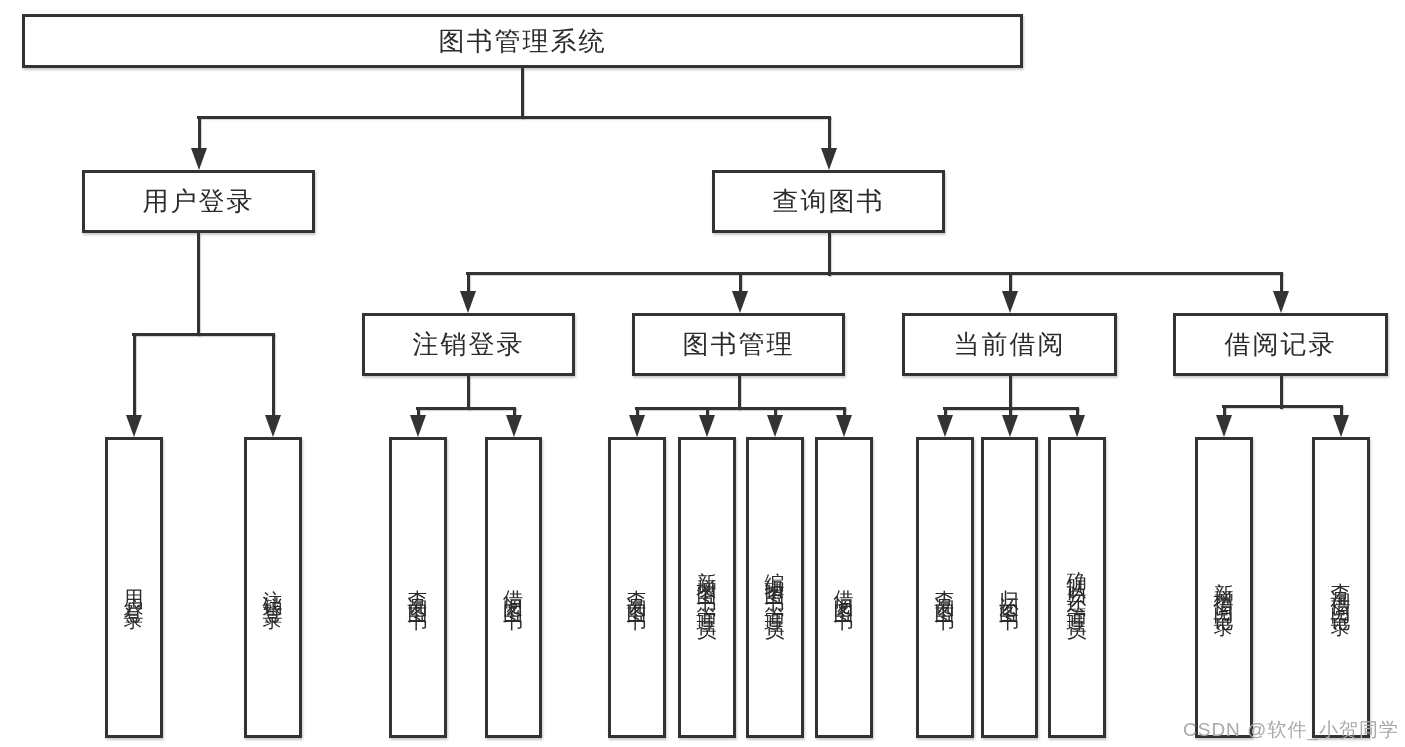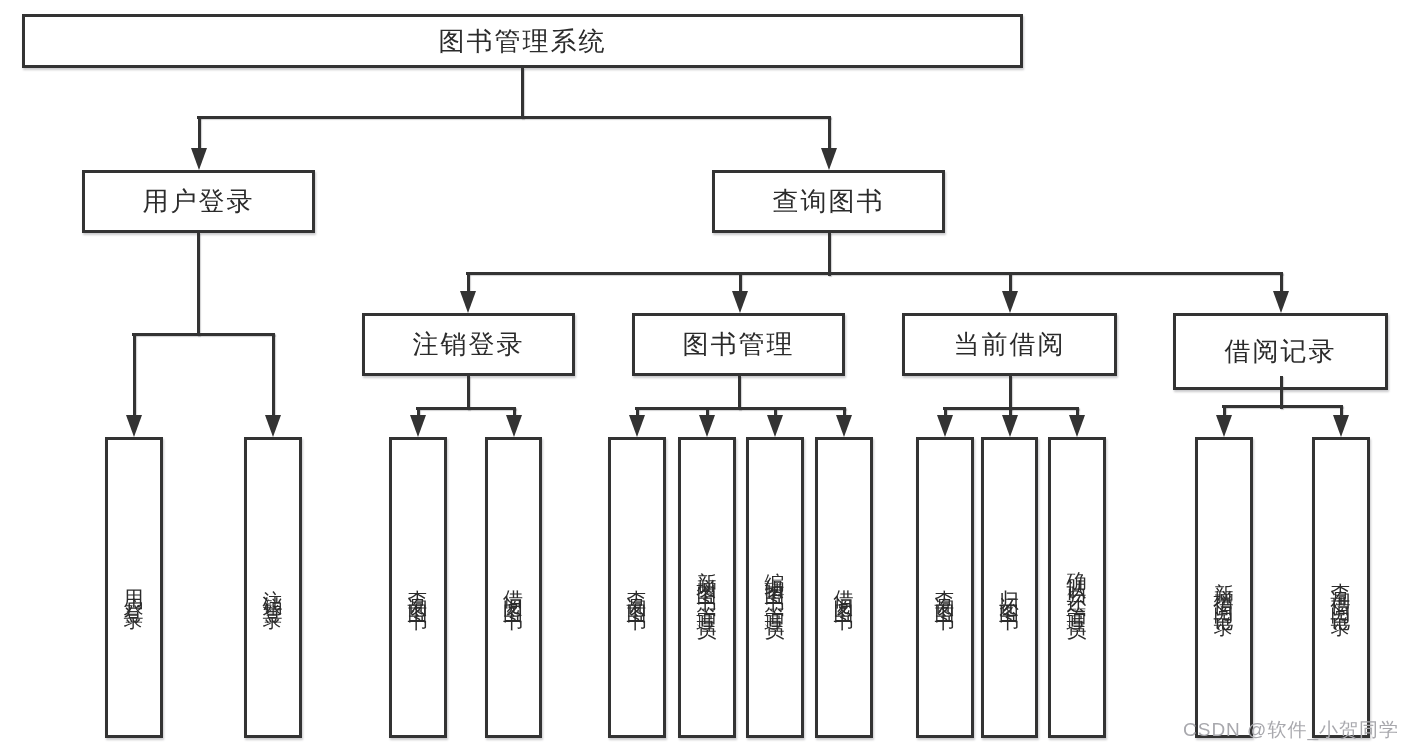--- a/index.html
+++ b/index.html
@@ -76,21 +76,21 @@
 
   <div class="node" style="left:362px;top:313px;width:213px;height:63px">
     <span class="lbl">注销登录</span>
   </div>
   <div class="node" style="left:632px;top:313px;width:213px;height:63px">
     <span class="lbl">图书管理</span>
   </div>
   <div class="node" style="left:902px;top:313px;width:215px;height:63px">
     <span class="lbl">当前借阅</span>
   </div>
-  <div class="node" style="left:1173px;top:313px;width:215px;height:77px">
+  <div class="node" style="left:1173px;top:313px;width:215px;height:63px">
     <span class="lbl">借阅记录</span>
   </div>
 
   <div class="node vnode" style="left:105px;top:437px;width:58px;height:301px">
     <span class="lbl">用户登录</span>
   </div>
   <div class="node vnode" style="left:244px;top:437px;width:58px;height:301px">
     <span class="lbl">注销登录</span>
   </div>
 

